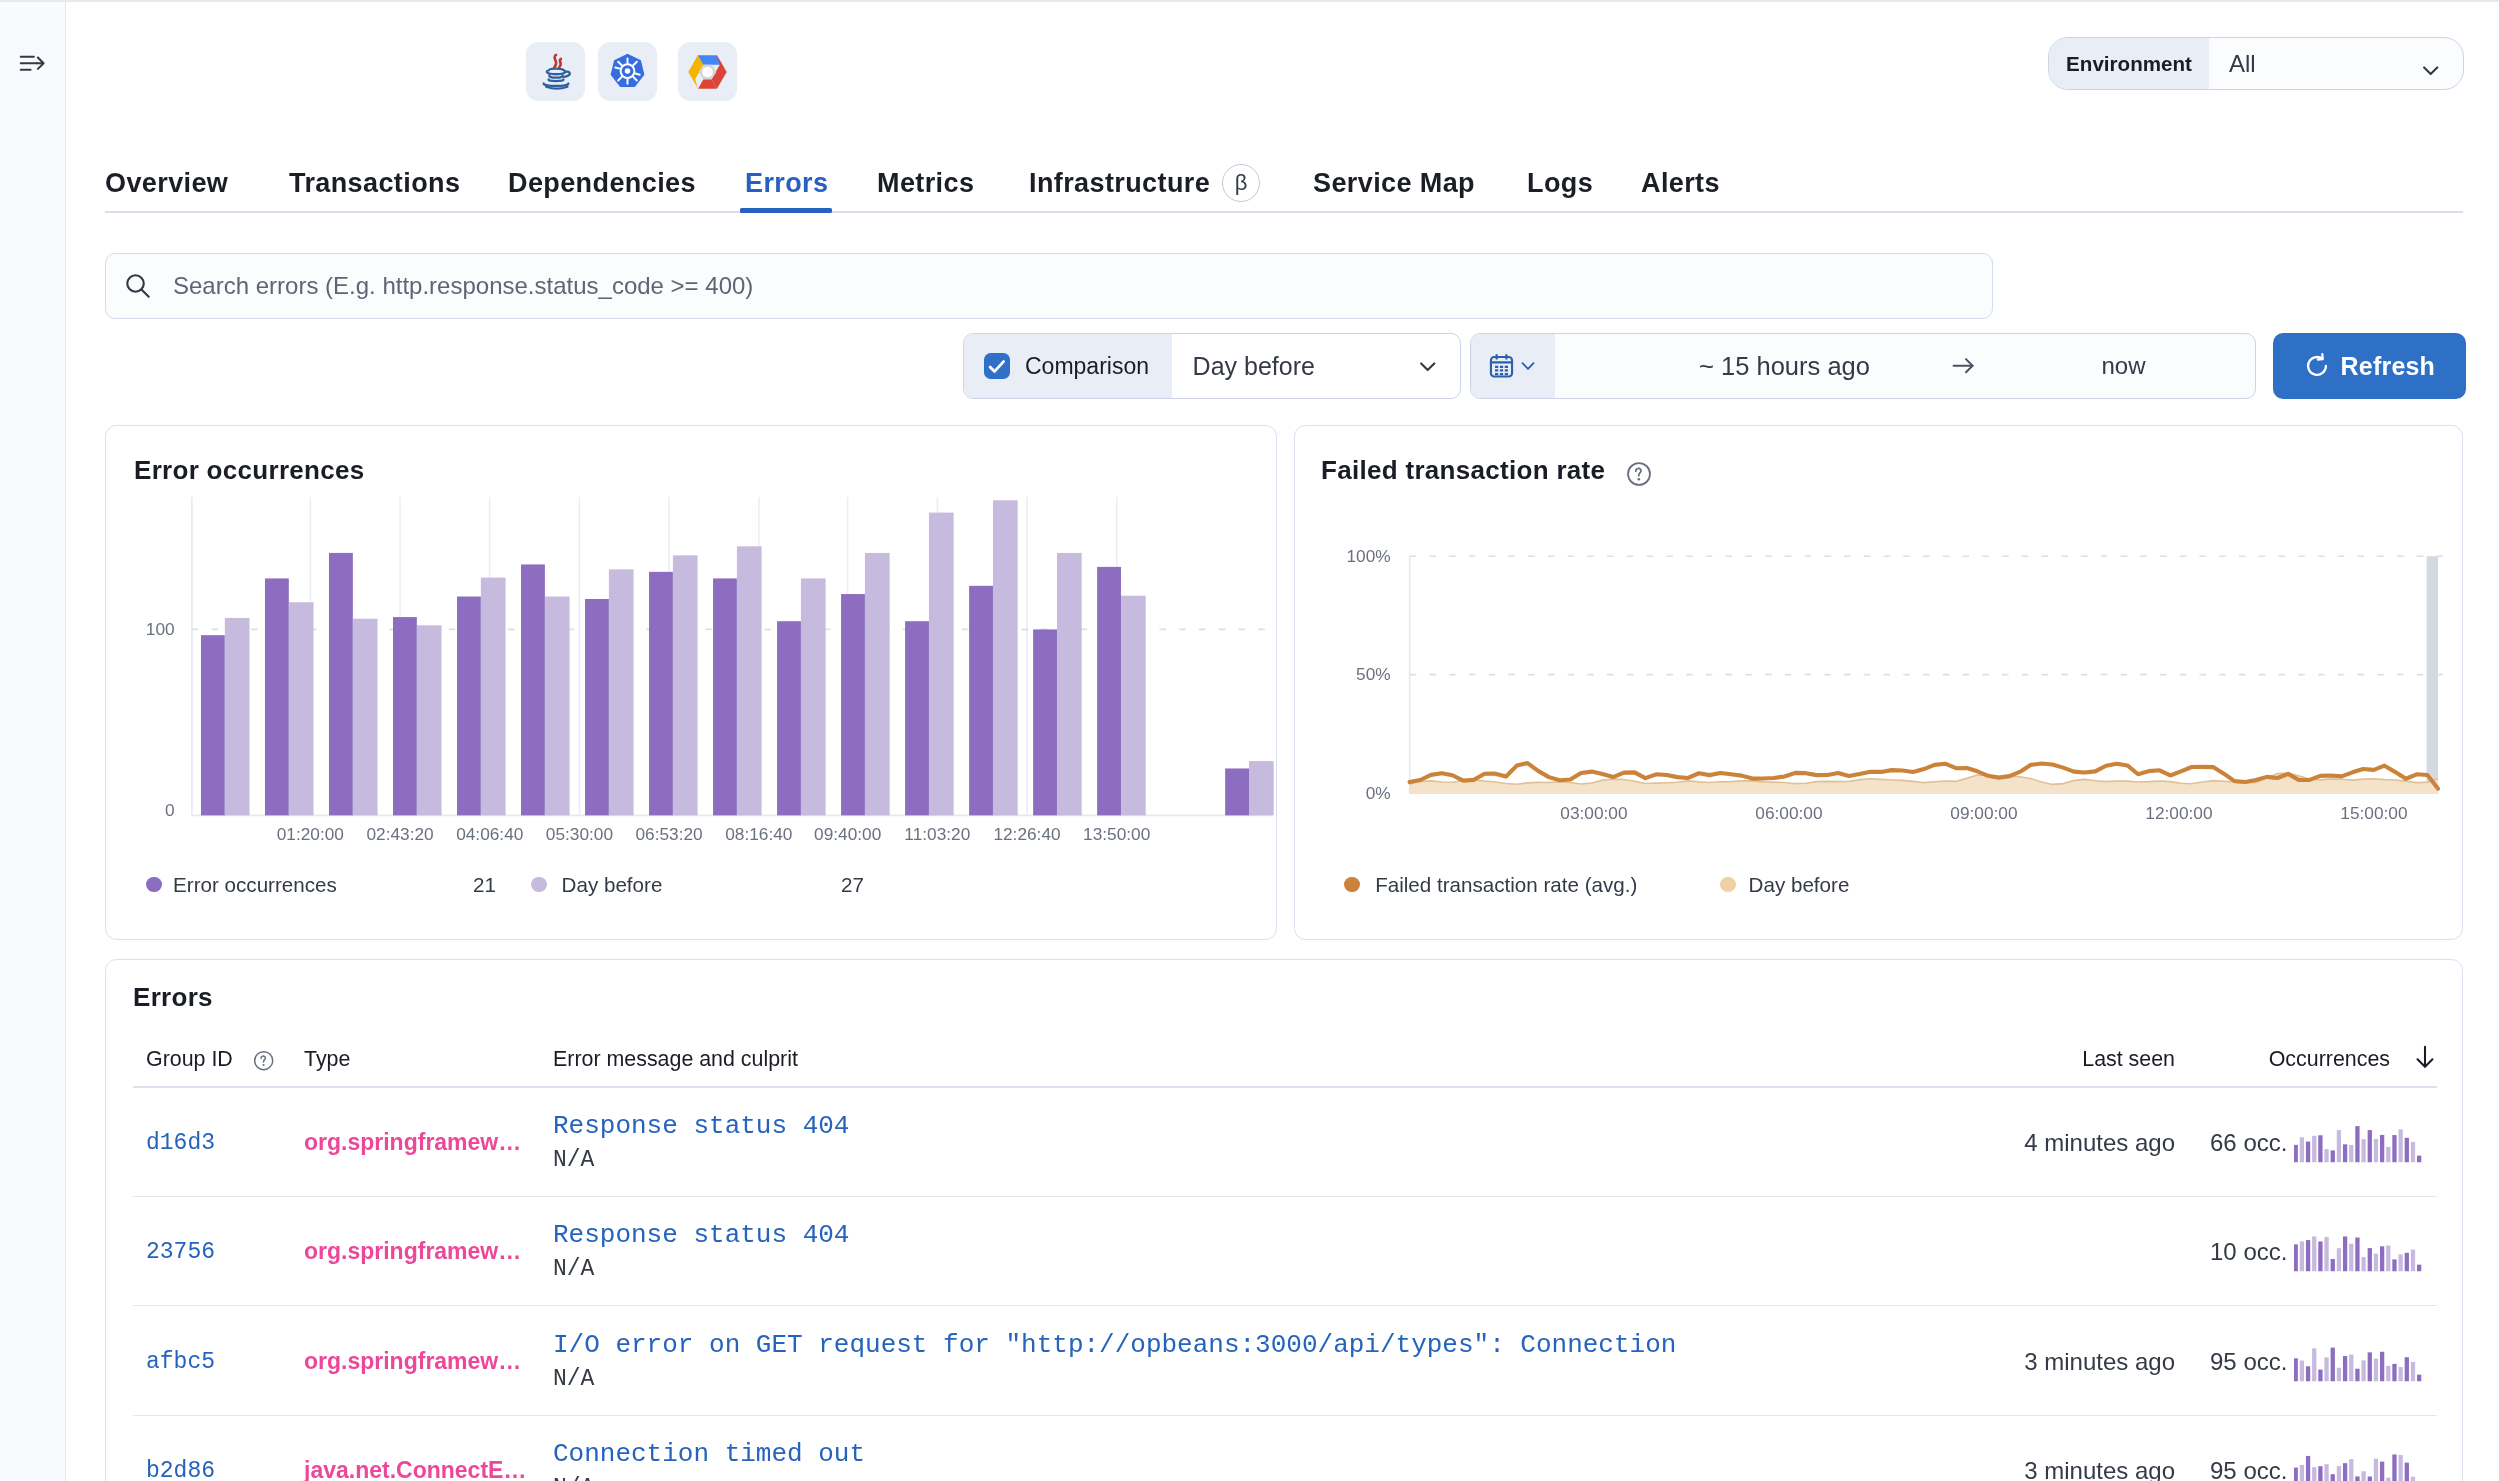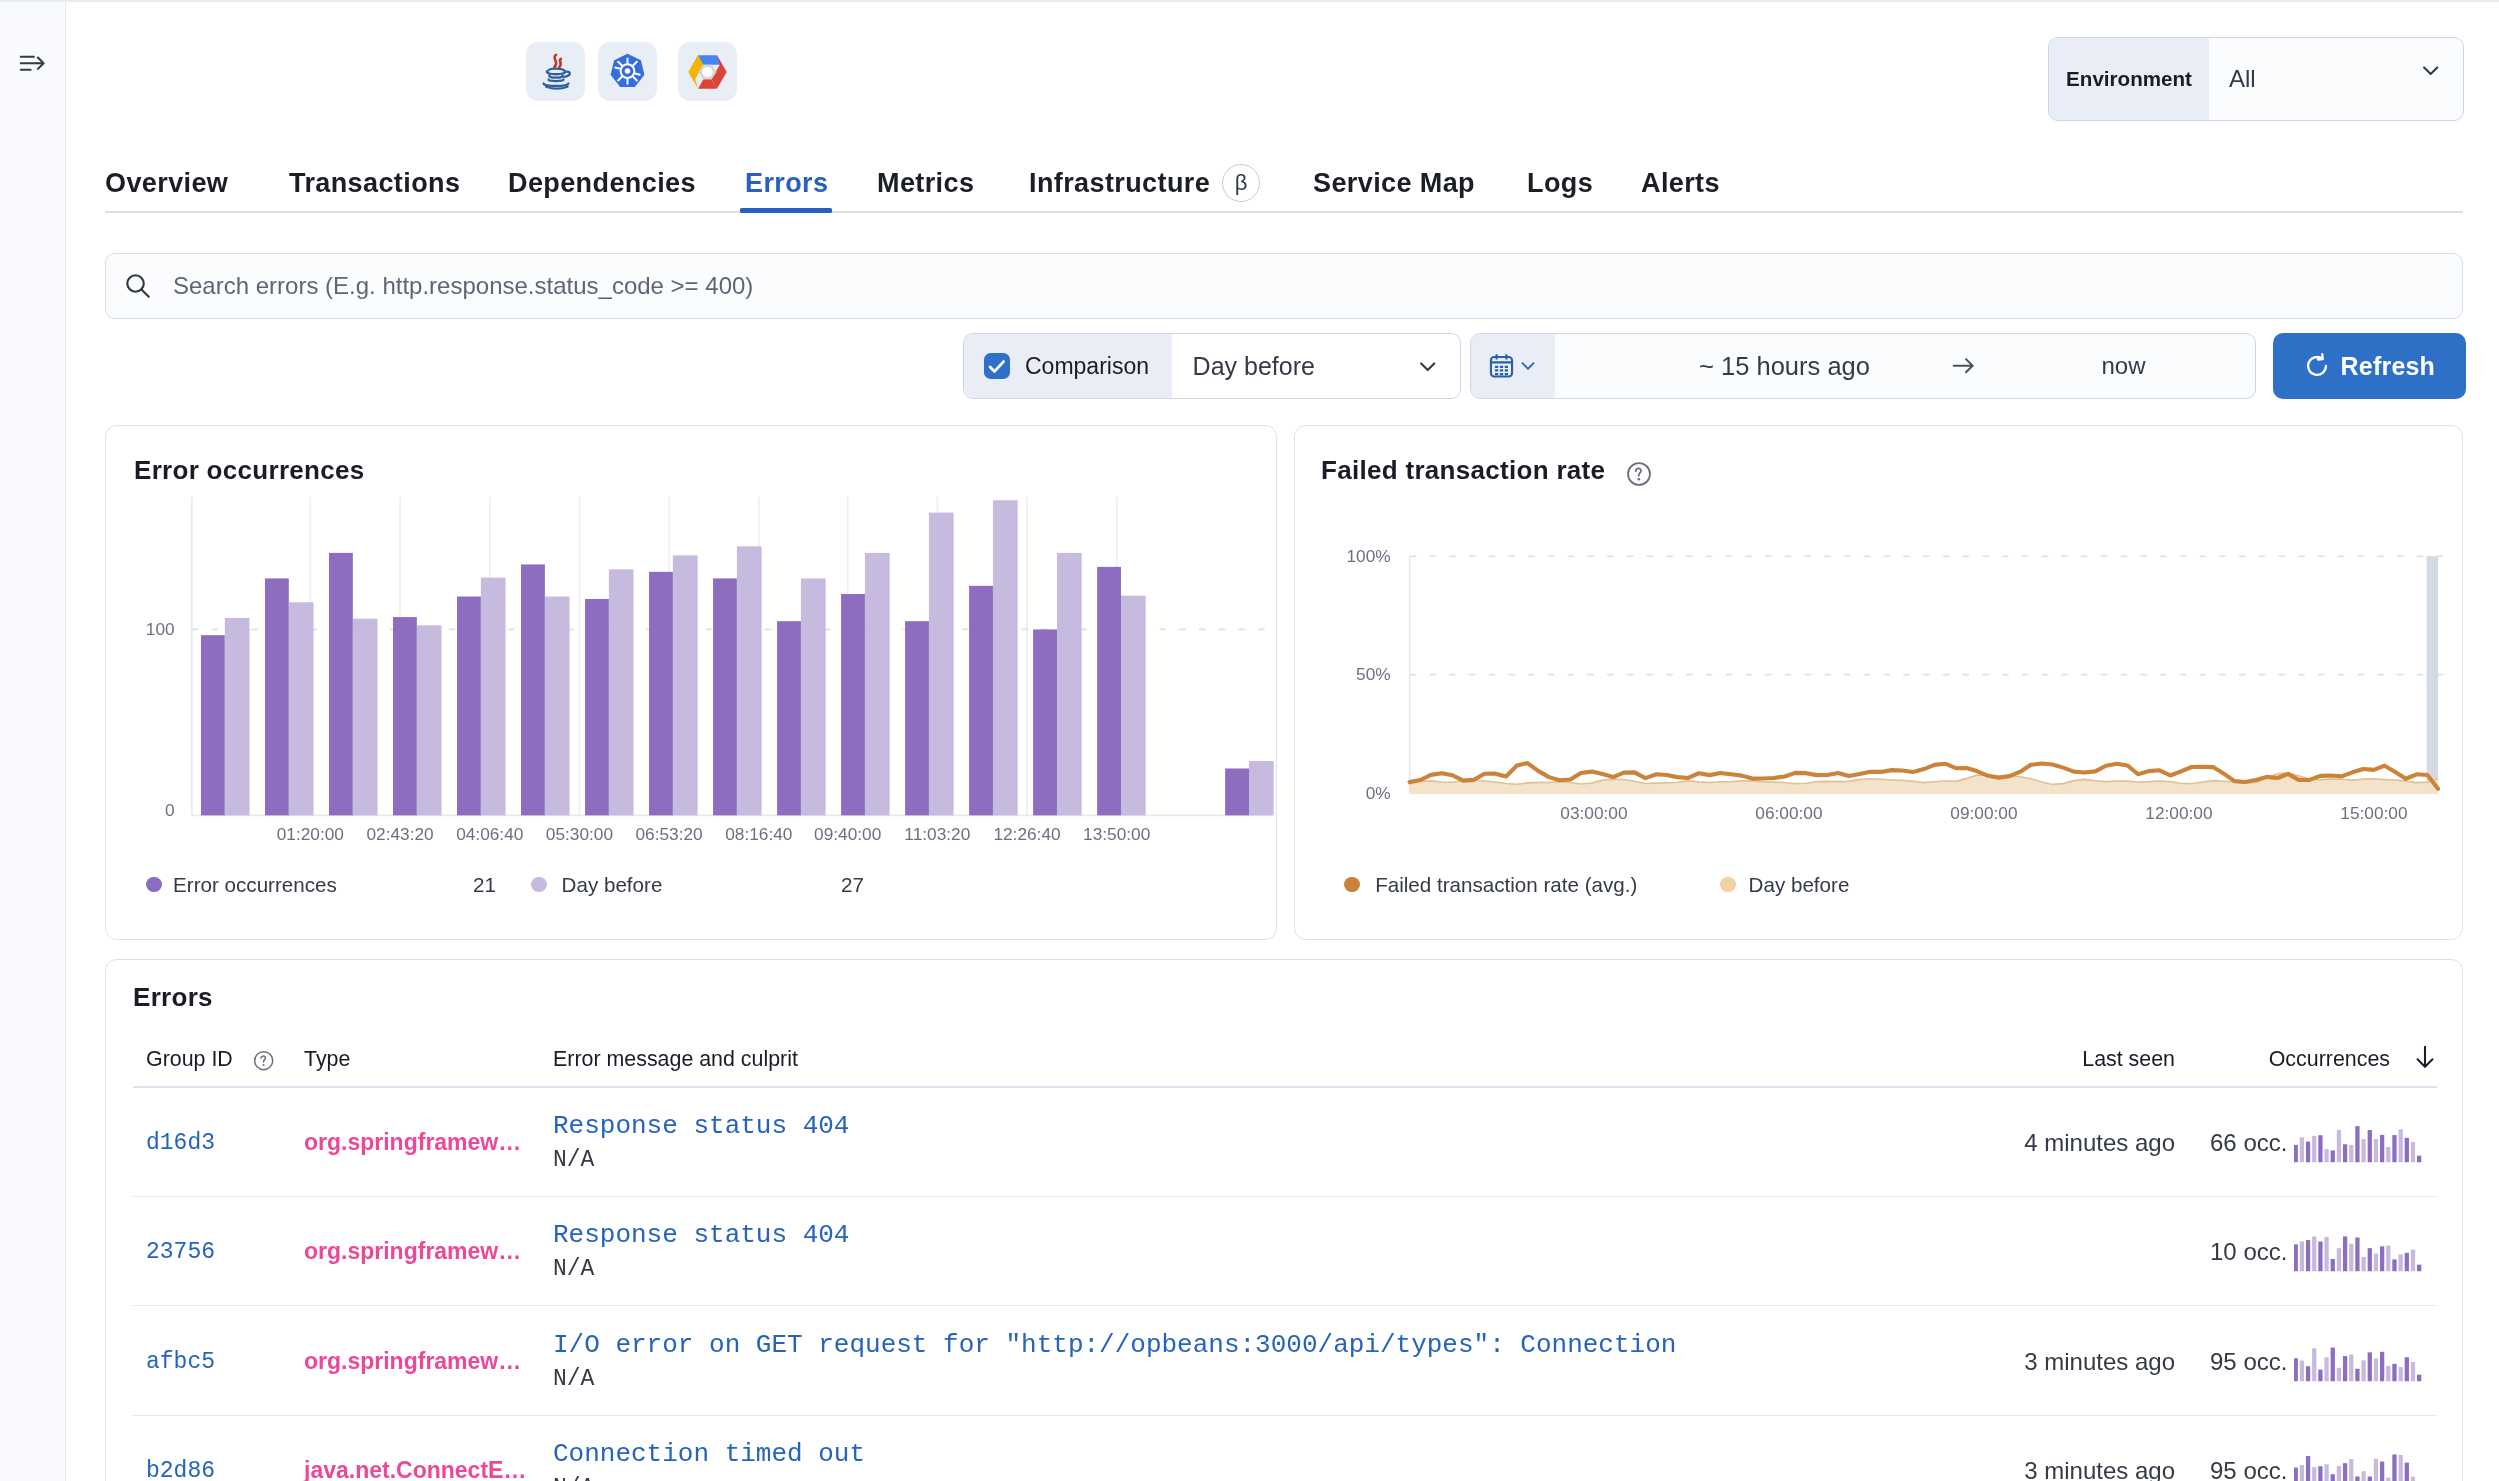--- a/index.html
+++ b/index.html
@@ -4,32 +4,32 @@
 * { margin:0; padding:0; box-sizing:border-box; }
 html,body { width:2500px; height:1481px; overflow:hidden; background:#fff;
   font-family:"Liberation Sans", sans-serif; color:#1a1d26; }
 .abs { position:absolute; }
 #page { position:relative; width:2500px; height:1481px; }
 #topline { position:absolute; left:0; top:0; width:2500px; height:1.6px; background:#e7eaf1; }
 #sidebar { position:absolute; left:0; top:1.6px; width:66px; height:1479px; background:#f9fafd; border-right:1.6px solid #e6e9f2; }
 #sidebar svg { position:absolute; left:19px; top:49px; }
 .title { position:absolute; left:104px; top:37px; font-size:60px; font-weight:700; letter-spacing:-0.8px; color:#16191f; }
 .badge { position:absolute; top:42px; width:59px; height:59px; background:#e9edf6; border-radius:12.3px; display:flex; align-items:center; justify-content:center; }
-.envbox { position:absolute; left:2048px; top:37px; width:416px; height:84px; border:1.6px solid #ccd3e6; border-radius:10px; background:#fbfcfe; display:flex; overflow:hidden; }
+.envbox { position:absolute; left:2048px; top:37px; width:416px; height:53px; border:1.6px solid #ccd3e6; border-radius:20px; background:#fbfcfe; display:flex; overflow:hidden; }
 .envlabel { width:160px; background:#e9edf6; display:flex; align-items:center; justify-content:center; font-size:20.6px; font-weight:700; color:#1a1d26; }
 .envval { flex:1; position:relative; display:flex; align-items:center; padding-left:20px; font-size:24px; color:#343a46; }
 .envval .chv { position:absolute; right:21.4px; top:21.4px; }
 
 .tab { position:absolute; top:168px; font-size:27px; font-weight:700; letter-spacing:0.4px; color:#1b1e25; }
 .tab.sel { color:#2760c0; }
 #tabline { position:absolute; left:105px; top:211px; width:2358px; height:1.6px; background:#d9dfeb; }
 #tabsel { position:absolute; left:740px; top:208px; width:92px; height:5px; background:#2760c0; border-radius:1.6px; }
 .beta { position:absolute; left:1222px; top:164px; width:38px; height:38px; border:1.6px solid #c3cad9; border-radius:50%; font-size:22px; color:#343a46; display:flex; align-items:center; justify-content:center; font-weight:400; }
 
-.searchbox { position:absolute; left:105px; top:253px; width:2358px; height:66px; border:1.6px solid #d6dcec; border-radius:10px; background:#fbfcfe; }
+.searchbox { position:absolute; left:105px; top:253px; width:1888px; height:66px; border:1.6px solid #d6dcec; border-radius:10px; background:#fbfcfe; }
 .searchbox svg { position:absolute; left:18px; top:18px; }
 .placeholder { position:absolute; left:67px; top:0; height:63px; display:flex; align-items:center; font-size:24px; color:#5f6673; }
 
 .cmpbox { position:absolute; left:963px; top:333px; width:498px; height:66px; border:1.6px solid #ccd3e6; border-radius:10px; background:#fff; display:flex; overflow:hidden; }
 .cmpleft { width:208px; background:#e9edf6; display:flex; align-items:center; }
 .checkbox { width:26px; height:26px; margin-left:20px; background:#2f70c8; border-radius:6.6px; display:flex; align-items:center; justify-content:center; flex:none; }
 .cmplabel { margin-left:15px; font-size:23px; color:#1a1d26; }
 .cmpright { flex:1; position:relative; display:flex; align-items:center; padding-left:20.6px; font-size:25px; color:#343a46; }
 .cmpright .chv { position:absolute; right:21.4px; top:20.6px; }
 

